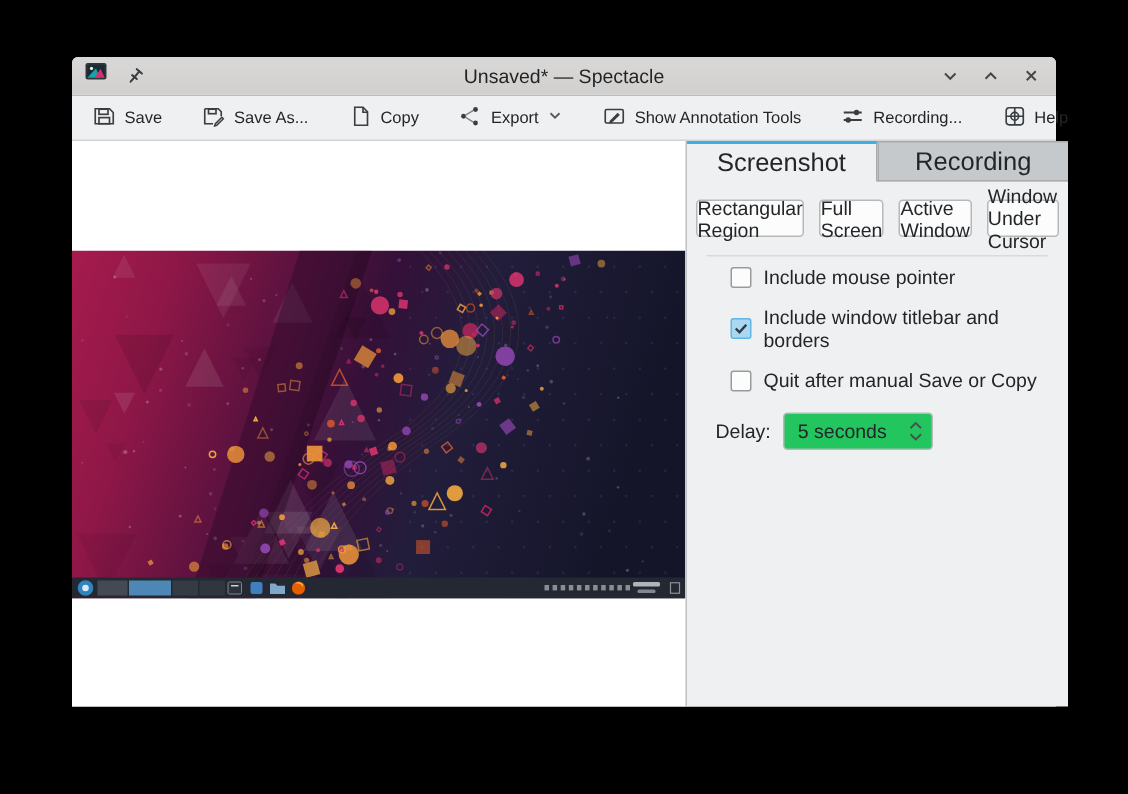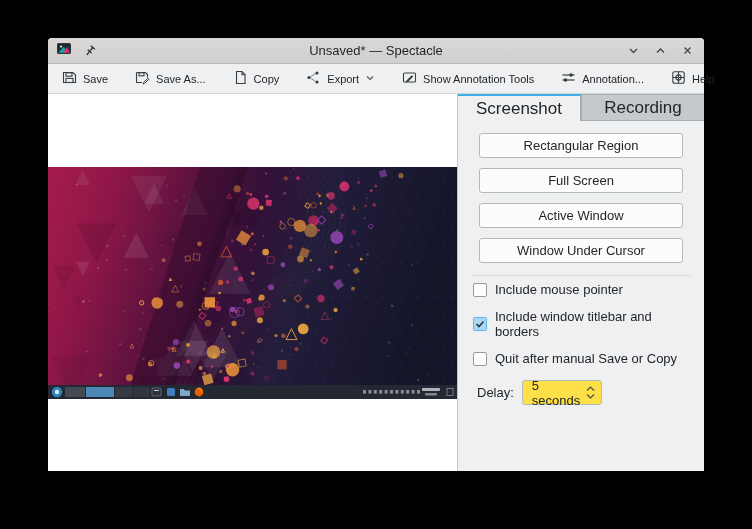--- a/index.html
+++ b/index.html
@@ -41,36 +41,36 @@
            display:flex; flex-direction:column; }
   
   .tabbar { display:flex; height:27px; flex:0 0 27px; }
   .tab { flex:1; display:flex; align-items:center; justify-content:center;
          font-size:17px; color:#232629; background:#c6c9cb;
          border:1px solid #a9acae; border-top:none; }
   .tab.active { background:#eff0f1; border-top:2px solid #3daee9;
                 border-bottom:none; border-left:none; }
   .tab.inactive { border-right:none; border-top:1px solid #a9acae;text-align:center; }
   
-  .cap-buttons { padding:12px 21px 4px; display:flex; flex-direction:column; gap:10px; }
+  .cap-buttons { padding:12px 6px 4px; display:flex; flex-direction:row; gap:10px; }
   .cap-btn { height:25px; background:#fcfcfc; border:1px solid #b6b9ba; border-radius:3px;
              font-size:13px; color:#232629; display:flex; align-items:center; justify-content:center;
              cursor:default; }
   .sep { height:1px; background:#d9dadb; margin:8px 13px 0; }
   
   .settings { padding:6px 13px; }
   .settings h2 { font-size:14.5px; font-weight:500; color:#232629; margin:4px 0 10px; }
-  .chk-row { display:flex; align-items:center; gap:8px; margin:0 0 12px 2px; font-size:13px; color:#232629; }
+  .chk-row { display:flex; align-items:center; gap:8px; margin:0 0 12px 16px; font-size:13px; color:#232629; }
   .chk { width:14px; height:14px; border:1px solid #989b9d; border-radius:2px; background:#fcfcfc;
          display:flex; align-items:center; justify-content:center; flex:0 0 14px; }
   .chk-row.checked .chk { background:#aad7f1; border-color:#5fb5e6; }
   .chk svg { display:none; }
   .chk-row.checked .chk svg { display:block; }
   .delay-row { display:flex; align-items:center; gap:8px; margin:14px 0 0 6px; font-size:13px; color:#232629; }
-  .spinbox { width:80px; height:25px; background:#fde047; border:1px solid #b6b9ba; border-radius:3px;
+  .spinbox { width:100px; height:25px; background:#22c55e; border:1px solid #b6b9ba; border-radius:3px;
              display:flex; align-items:center; padding:0 6px 0 9px; }
   .spinbox .val { flex:1; font-size:13px; color:#232629; }
   .spin-arrows { display:flex; flex-direction:column; align-items:center; gap:1px; }
   .spin-arrows svg { display:block; }
   
   .preview-svg { display:block; }
 </style>
 </head>
 <body>
 
@@ -188,21 +188,21 @@
       <span>
         <svg width="15" height="15" viewBox="0 0 15 15">
           <g stroke="#3a3e41" stroke-width="1.2" fill="none">
             <path d="M1.5 5 h12"></path>
               <path d="M1.5 10 h12"></path>
           </g>
           <circle cx="10" cy="5" r="1.8" fill="#3a3e41"></circle>
           <circle cx="4.5" cy="10" r="1.8" fill="#3a3e41"></circle>
         </svg>
       </span>
-      <span>Annotation...</span>
+      <span>Recording...</span>
     </div>
 
     <div class="tool">
       <span>
         <svg width="15" height="15" viewBox="0 0 15 15" fill="none" stroke="#3a3e41" stroke-width="1.1">
           <rect x="1.8" y="1.8" width="11.4" height="11.4" rx="2"></rect>
           <path d="M7.5 1.8 v11.4 M1.8 7.5 h11.4"></path>
           <circle cx="7.5" cy="7.5" r="2.6"></circle>
         </svg>
       </span>

